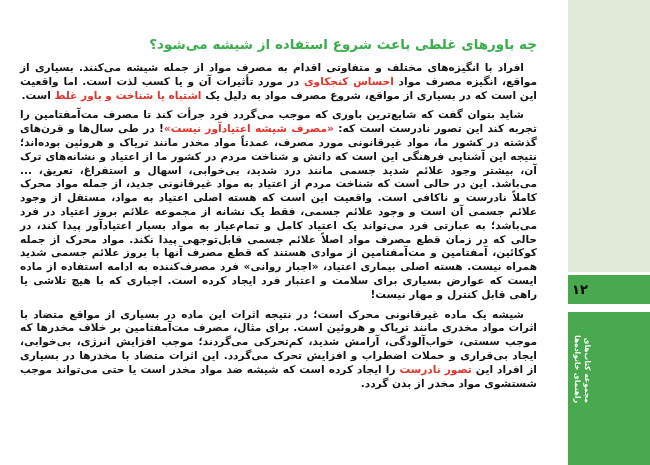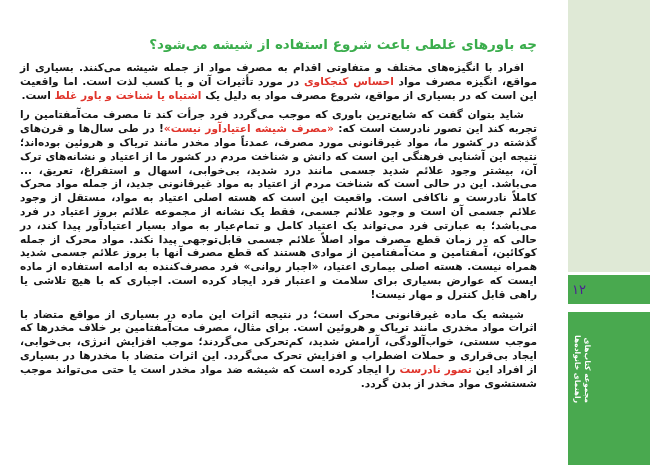--- a/index.html
+++ b/index.html
@@ -47,23 +47,23 @@
   .side-band {
     position: absolute;
     left: 568px; top: 275px;
     width: 82px; height: 29px;
     background: var(--green2, #49a94f);
     direction: ltr;
     display: flex;
     align-items: center;
   }
   .side-band .pagenum {
-    color: #4c1d95;
+    color: #000000;
     font-size: 13px;
-    font-weight: normal;
+    font-weight: bold;
     padding-left: 4px;
   }
   .side-block {
     position: absolute;
     left: 568px; top: 312px;
     width: 82px; height: 153px;
     background: var(--green2, #49a94f);
   }
   .series-label {
     position: absolute;

